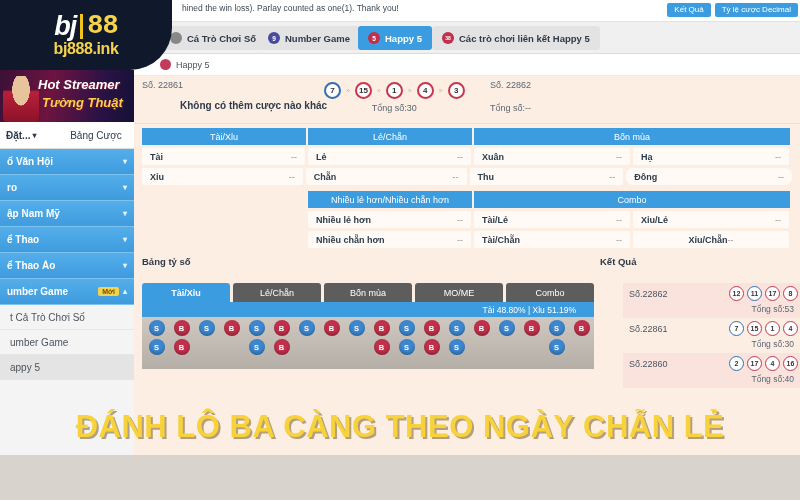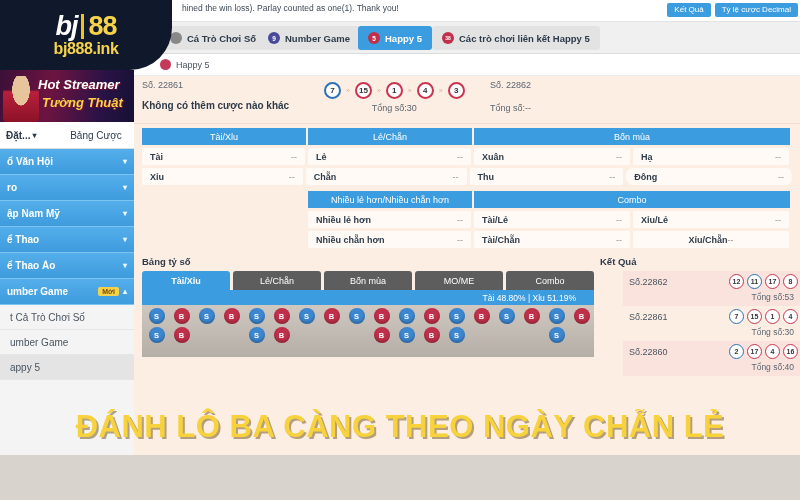--- a/index.html
+++ b/index.html
@@ -70,21 +70,21 @@
     display: flex; flex-direction: column; align-items: center; justify-content: center;
   }
   .logo-row { display: flex; align-items: center; gap: 4px; }
   .logo-bj {
     font-size: 27px; font-weight: bold; font-style: italic;
     color: #ffffff; letter-spacing: -1px; line-height: 1;
   }
   .logo-bar { width: 3px; height: 25px; background: #f0c419; }
   .logo-88 {
     font-size: 27px; font-weight: bold; color: #f6d34a;
-    letter-spacing: -1px; line-height: 1;
+    letter-spacing: -1px; line-height: 1; font-family: Liberation Mono, monospace;
   }
   .logo-dom {
     font-size: 16px; font-weight: bold; color: #f6d34a;
     letter-spacing: -0.4px; margin-top: 1px; line-height: 1;
   }
 
   
   .sidebar {
     position: absolute; left: 0; top: 70px; width: 134px; height: 494px;
     background: #f4f4f4; z-index: 20; overflow: hidden;
@@ -141,21 +141,21 @@
 
   
   .main {
     position: absolute; left: 134px; top: 76px; width: 666px; height: 424px;
     background: #fdeee4;
   }
 
   .drawbar { height: 48px; position: relative; border-bottom: 1px solid #f3ddd0; }
   .draw-col { position: absolute; top: 4px; }
   .draw-label { font-size: 9px; color: #5a6570; }
-  .draw-msg { font-size: 10px; font-weight: bold; color: #2d3b4a; margin-top: 10px; white-space: nowrap; }
+  .draw-msg { font-size: 10px; font-weight: bold; color: #2d3b4a; margin-top: 10px; white-space: nowrap; margin-left: 38px; }
   .balls { display: flex; align-items: center; gap: 5px; }
   .ball {
     width: 17px; height: 17px; border-radius: 50%;
     border: 2px solid #c8354e; background: #fff;
     display: flex; align-items: center; justify-content: center;
     font-size: 8px; font-weight: bold; color: #333; flex: none;
   }
   .ball.blue { border-color: #2f6fb5; }
   .ball-arrow { font-size: 7px; color: #d8b49c; }
   .draw-total { font-size: 9px; color: #5a6570; text-align: center; margin-top: 4px; }
@@ -174,21 +174,21 @@
     background: #fffaf6; border-radius: 2px; height: 17px;
     display: flex; align-items: center; justify-content: space-between;
     padding: 0 8px; font-size: 9px; font-weight: bold; color: #2d3b4a;
   }
   .cell .odds { color: #a08f85; font-weight: normal; }
   .cell.empty { background: transparent; }
 
   
   .bottom { display: flex; margin-top: 8px; }
   .road { width: 460px; padding-left: 8px; }
-  .sect-title { font-size: 9.5px; font-weight: bold; color: #2d3b4a; margin-bottom: 4px; }
+  .sect-title { font-size: 9.5px; font-weight: bold; color: #2d3b4a; margin-bottom: 16px; }
   .road-tabs { display: flex; gap: 3px; }
   .rtab {
     flex: 1; height: 19px; background: #5d5d5d; color: #fff;
     font-size: 9px; display: flex; align-items: center; justify-content: center;
     border-radius: 3px 3px 0 0;
   }
   .rtab.active { background: #3c9ce0; font-weight: bold; }
   .road-stats {
     height: 15px; background: #3c9ce0; color: #fff; font-size: 8.5px;
     display: flex; align-items: center; justify-content: flex-end;

